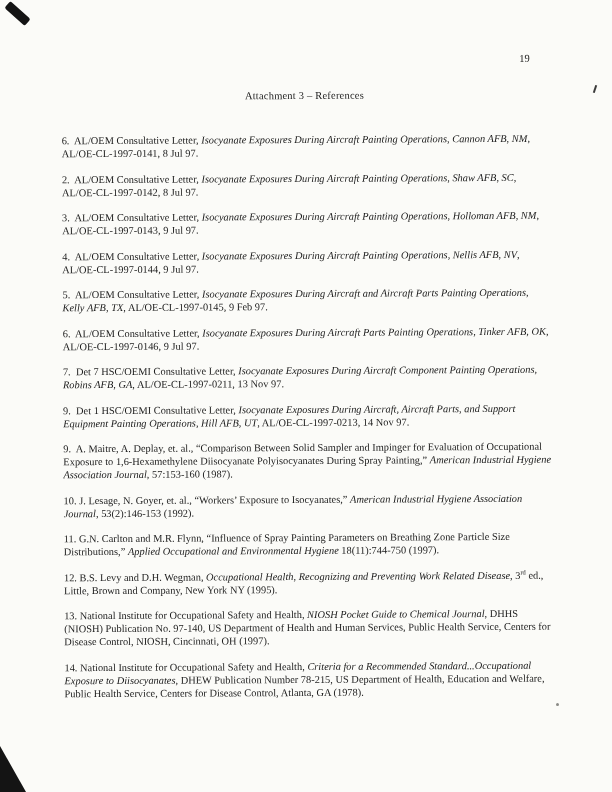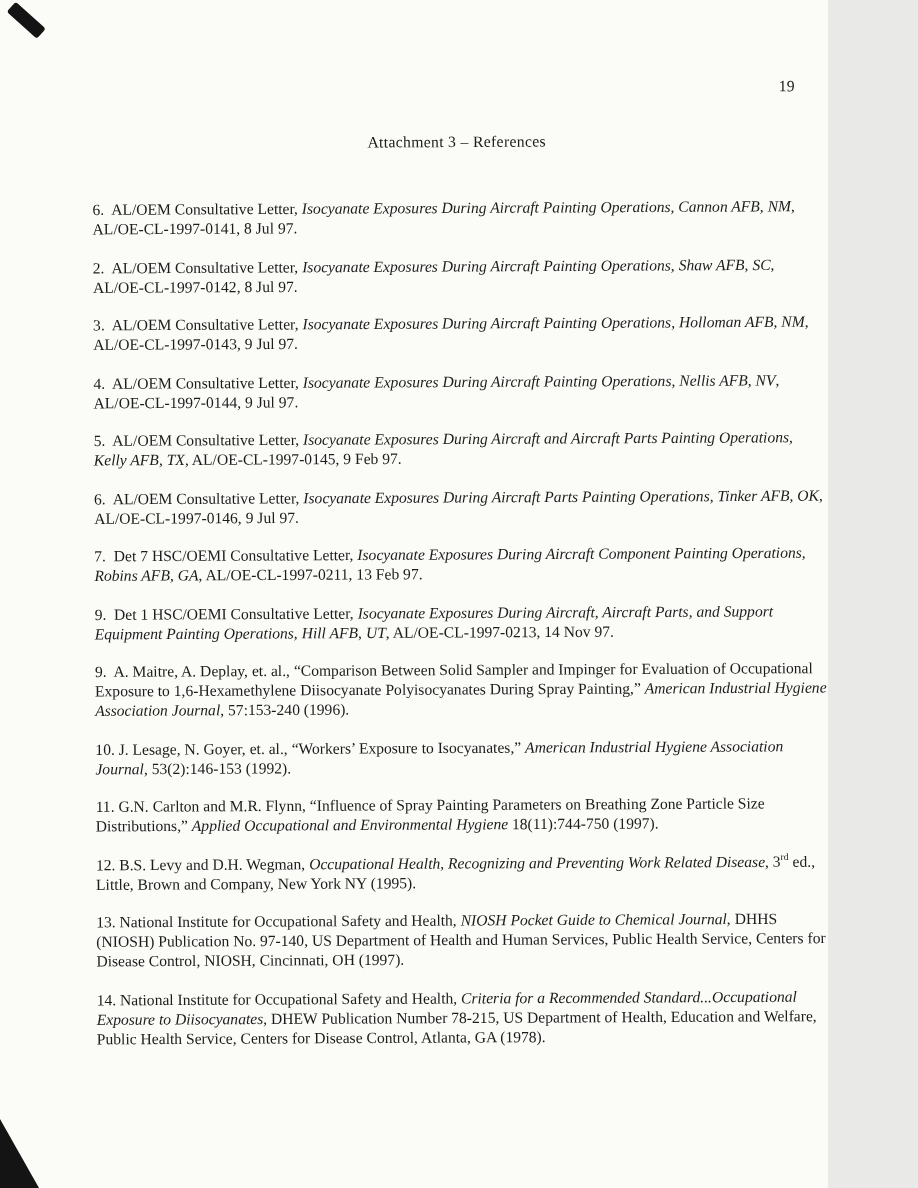--- a/index.html
+++ b/index.html
@@ -3,21 +3,21 @@
 <meta charset="utf-8">
 <style>
   * { margin: 0; padding: 0; box-sizing: border-box; }
   html, body { width: 612px; height: 792px; }
   body {
     background: #e9e9e7;
     font-family: "Liberation Serif", serif;
   }
   .page {
     position: relative;
-    width: 552px;
+    width: 612px;
     height: 792px;
     background: #fbfbf8;
     overflow: hidden;
     color: #1c1c1c;
   }
   .content {
     position: absolute;
     left: 0; top: 0;
     width: 612px; height: 792px;
     transform: rotate(-0.3deg);
@@ -94,23 +94,23 @@
 
     <div class="doc-title">Attachment 3 – References</div>
 
     <div class="refs">
         <p class="ref"><span>6.  AL/OEM Consultative Letter, </span><span class="it">Isocyanate Exposures During Aircraft Painting Operations, Cannon AFB, NM</span><span>, AL/OE-CL-1997-0141, 8 Jul 97.</span></p>
         <p class="ref"><span>2.  AL/OEM Consultative Letter, </span><span class="it">Isocyanate Exposures During Aircraft Painting Operations, Shaw AFB, SC</span><span>, AL/OE-CL-1997-0142, 8 Jul 97.</span></p>
         <p class="ref"><span>3.  AL/OEM Consultative Letter, </span><span class="it">Isocyanate Exposures During Aircraft Painting Operations, Holloman AFB, NM</span><span>, AL/OE-CL-1997-0143, 9 Jul 97.</span></p>
         <p class="ref"><span>4.  AL/OEM Consultative Letter, </span><span class="it">Isocyanate Exposures During Aircraft Painting Operations, Nellis AFB, NV</span><span>, AL/OE-CL-1997-0144, 9 Jul 97.</span></p>
         <p class="ref"><span>5.  AL/OEM Consultative Letter, </span><span class="it">Isocyanate Exposures During Aircraft and Aircraft Parts Painting Operations, Kelly AFB, TX</span><span>, AL/OE-CL-1997-0145, 9 Feb 97.</span></p>
         <p class="ref"><span>6.  AL/OEM Consultative Letter, </span><span class="it">Isocyanate Exposures During Aircraft Parts Painting Operations, Tinker AFB, OK</span><span>, AL/OE-CL-1997-0146, 9 Jul 97.</span></p>
-        <p class="ref"><span>7.  Det 7 HSC/OEMI Consultative Letter, </span><span class="it">Isocyanate Exposures During Aircraft Component Painting Operations, Robins AFB, GA</span><span>, AL/OE-CL-1997-0211, 13 Feb 97.</span></p>
+        <p class="ref"><span>7.  Det 7 HSC/OEMI Consultative Letter, </span><span class="it">Isocyanate Exposures During Aircraft Component Painting Operations, Robins AFB, GA</span><span>, AL/OE-CL-1997-0211, 13 Nov 97.</span></p>
         <p class="ref"><span>9.  Det 1 HSC/OEMI Consultative Letter, </span><span class="it">Isocyanate Exposures During Aircraft, Aircraft Parts, and Support Equipment Painting Operations, Hill AFB, UT</span><span>, AL/OE-CL-1997-0213, 14 Nov 97.</span></p>
-        <p class="ref"><span>9.  A. Maitre, A. Deplay, et. al., “Comparison Between Solid Sampler and Impinger for Evaluation of Occupational Exposure to 1,6-Hexamethylene Diisocyanate Polyisocyanates During Spray Painting,” </span><span class="it">American Industrial Hygiene Association Journal</span><span>, 57:153-240 (1996).</span></p>
+        <p class="ref"><span>9.  A. Maitre, A. Deplay, et. al., “Comparison Between Solid Sampler and Impinger for Evaluation of Occupational Exposure to 1,6-Hexamethylene Diisocyanate Polyisocyanates During Spray Painting,” </span><span class="it">American Industrial Hygiene Association Journal</span><span>, 57:153-160 (1987).</span></p>
         <p class="ref"><span>10. J. Lesage, N. Goyer, et. al., “Workers’ Exposure to Isocyanates,” </span><span class="it">American Industrial Hygiene Association Journal</span><span>, 53(2):146-153 (1992).</span></p>
         <p class="ref"><span>11. G.N. Carlton and M.R. Flynn, “Influence of Spray Painting Parameters on Breathing Zone Particle Size Distributions,” </span><span class="it">Applied Occupational and Environmental Hygiene</span><span> 18(11):744-750 (1997).</span></p>
         <p class="ref"><span>12. B.S. Levy and D.H. Wegman, </span><span class="it">Occupational Health, Recognizing and Preventing Work Related Disease</span><span>, 3</span><sup>rd</sup><span> ed., Little, Brown and Company, New York NY (1995).</span></p>
         <p class="ref"><span>13. National Institute for Occupational Safety and Health, </span><span class="it">NIOSH Pocket Guide to Chemical Journal</span><span>, DHHS (NIOSH) Publication No. 97-140, US Department of Health and Human Services, Public Health Service, Centers for Disease Control, NIOSH, Cincinnati, OH (1997).</span></p>
         <p class="ref"><span>14. National Institute for Occupational Safety and Health, </span><span class="it">Criteria for a Recommended Standard...Occupational Exposure to Diisocyanates</span><span>, DHEW Publication Number 78-215, US Department of Health, Education and Welfare, Public Health Service, Centers for Disease Control, Atlanta, GA (1978).</span></p>
       </div>
   </div>
 </div>
 
 </body></html>

